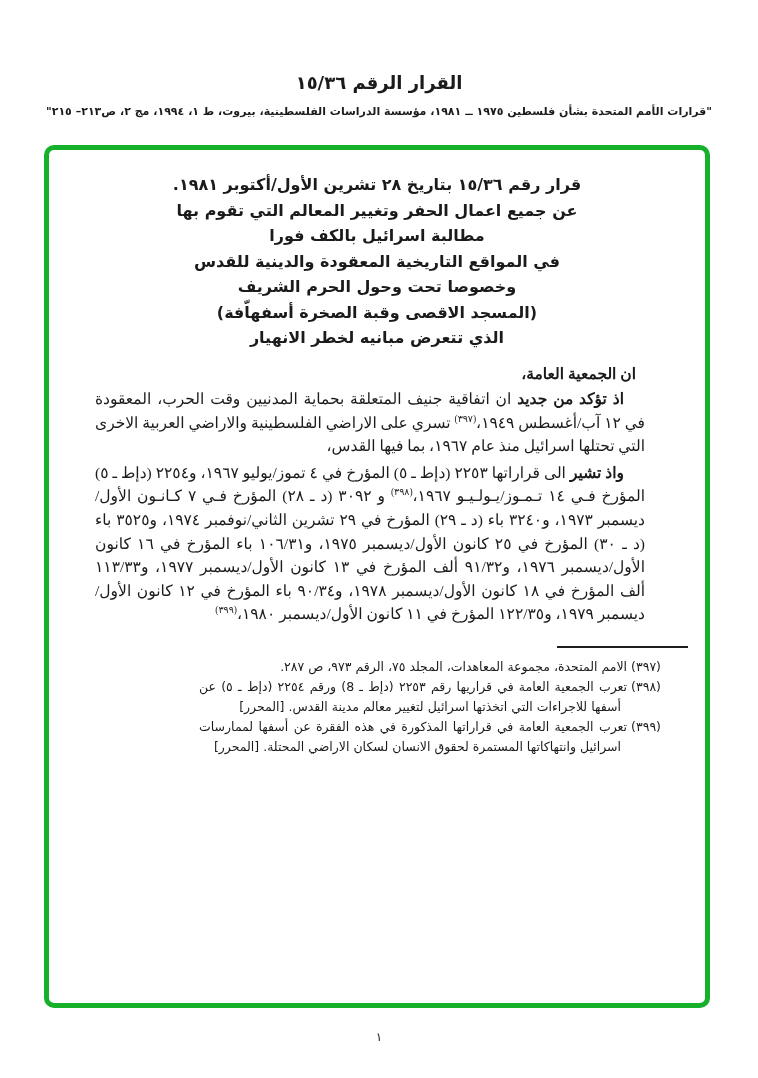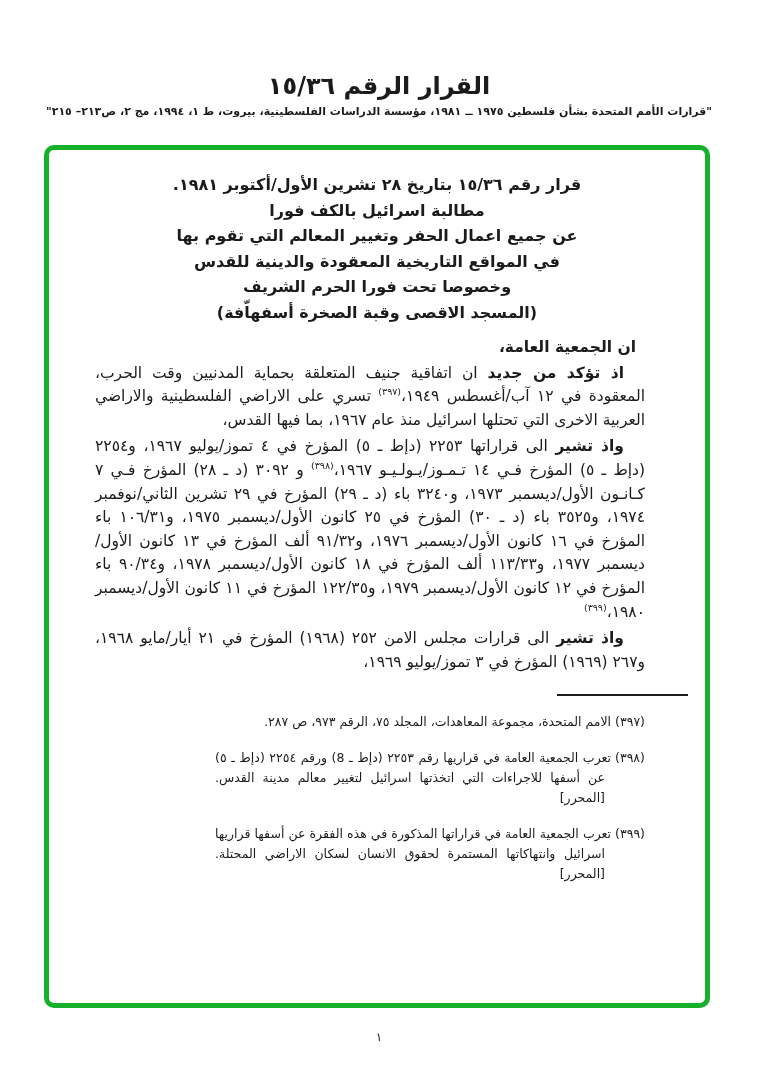--- a/index.html
+++ b/index.html
@@ -7,21 +7,21 @@
     position:relative;
     width:758px;height:1078px;
     background:#ffffff;
     font-family:"DejaVu Sans",sans-serif;
     direction:rtl;
     color:#1b1b1b;
     overflow:hidden;
   }
   .doc-title{
     position:absolute;top:72px;left:0;right:0;
-    text-align:center;font-size:24px;font-weight:bold;
+    text-align:center;font-size:18px;font-weight:bold;
   }
   .doc-source{
     position:absolute;top:105px;left:0;right:0;
     text-align:center;font-size:11px;font-weight:bold;
     letter-spacing:-0.2px;white-space:nowrap;
   }
   .frame{
     position:absolute;top:145px;left:44px;
     width:666px;height:863px;
     border:5px solid #17b02b;
@@ -31,79 +31,80 @@
   }
   .res-title{
     margin:22px 40px 0 40px;
     text-align:center;font-weight:bold;
     font-size:16px;line-height:25.5px;
   }
   .res-body{
     margin:11px 56px 0 46px;
     font-size:15.5px;line-height:23.6px;
     text-align:justify;
+    font-family:Liberation Serif, serif;
   }
   .preamble-heading{font-weight:bold;padding-right:13px;margin:0 0 2px 0;}
   .para{margin:0 4px 3px 0;text-indent:21px;}
   .lead{font-weight:bold;}
   sup.fn-ref{font-size:9.5px;line-height:0;vertical-align:super;}
   .fn-sep{
     width:131px;height:2px;background:#1d1d1d;
     margin:20px 17px 9px auto;
   }
   .footnotes{
     width:462px;
     margin:0 44px 0 auto;
     font-size:12.5px;line-height:20px;
     text-align:justify;
   }
-  .footnote{padding-right:40px;text-indent:-40px;margin:16px;}
+  .footnote{padding-right:40px;text-indent:-40px;margin:0;}
   .fn-marker{margin-left:4px;}
   .page-number{
     position:absolute;top:1030px;left:0;right:0;
     text-align:center;font-size:12px;
   }
 </style>
 </head>
 <body>
 
 <div class="page">
 
   <div class="doc-title">القرار الرقم ١٥/٣٦</div>
 
   <div class="doc-source">"قرارات الأمم المتحدة بشأن فلسطين ١٩٧٥ ــ ١٩٨١، مؤسسة الدراسات الفلسطينية، بيروت، ط ١، ١٩٩٤، مج ٢، ص٢١٣– ٢١٥"</div>
 
   <div class="frame" style="border-color: rgb(23, 176, 43);">
 
     <div class="res-title">
       <div>قرار رقم ١٥/٣٦ بتاريخ ٢٨ تشرين الأول/أكتوبر ١٩٨١.</div>
+      <div>عن جميع اعمال الحفر وتغيير المعالم التي تقوم بها</div>
       <div>مطالبة اسرائيل بالكف فورا</div>
-      <div>عن جميع اعمال الحفر وتغيير المعالم التي تقوم بها</div>
       <div>في المواقع التاريخية المعقودة والدينية للقدس</div>
-      <div>وخصوصا تحت فورا الحرم الشريف</div>
+      <div>وخصوصا تحت وحول الحرم الشريف</div>
       <div>(المسجد الاقصى وقبة الصخرة أسفهاّفة)</div>
+      <div>الذي تتعرض مبانيه لخطر الانهيار</div>
     </div>
 
     <div class="res-body">
 
       <p class="preamble-heading">ان الجمعية العامة،</p>
 
       <p class="para"><span class="lead">اذ تؤكد من جديد</span><span> ان اتفاقية جنيف المتعلقة بحماية المدنيين وقت الحرب، المعقودة في ١٢ آب/أغسطس ١٩٤٩،</span><sup class="fn-ref">(٣٩٧)</sup><span> تسري على الاراضي الفلسطينية والاراضي العربية الاخرى التي تحتلها اسرائيل منذ عام ١٩٦٧، بما فيها القدس،</span></p>
 
       <p class="para"><span class="lead">واذ تشير</span><span> الى قراراتها ٢٢٥٣ (دإط ـ ٥) المؤرخ في ٤ تموز/يوليو ١٩٦٧، و٢٢٥٤ (دإط ـ ٥) المؤرخ فـي ١٤ تـمـوز/يـولـيـو ١٩٦٧،</span><sup class="fn-ref">(٣٩٨)</sup><span> و ٣٠٩٢ (د ـ ٢٨) المؤرخ فـي ٧ كـانـون الأول/ديسمبر ١٩٧٣، و٣٢٤٠ باء (د ـ ٢٩) المؤرخ في ٢٩ تشرين الثاني/نوفمبر ١٩٧٤، و٣٥٢٥ باء (د ـ ٣٠) المؤرخ في ٢٥ كانون الأول/ديسمبر ١٩٧٥، و١٠٦/٣١ باء المؤرخ في ١٦ كانون الأول/ديسمبر ١٩٧٦، و٩١/٣٢ ألف المؤرخ في ١٣ كانون الأول/ديسمبر ١٩٧٧، و١١٣/٣٣ ألف المؤرخ في ١٨ كانون الأول/ديسمبر ١٩٧٨، و٩٠/٣٤ باء المؤرخ في ١٢ كانون الأول/ديسمبر ١٩٧٩، و١٢٢/٣٥ المؤرخ في ١١ كانون الأول/ديسمبر ١٩٨٠،</span><sup class="fn-ref">(٣٩٩)</sup></p>
 
-      <p class="para"><span class="lead">واذ تشير</span><span> الى قرارات مجلس الامن ٢٥٢ (١٩٦٨) المؤرخ في ٢١ أيار/مايو ١٩٦٨، و٢٦٧ (١٩٦٩) المؤرخ في ٣ تموز/يوليو ١٩٦٩،</span></p>
 
     </div>
 
     <div class="fn-sep"></div>
 
     <div class="footnotes">
       <p class="footnote"><span class="fn-marker">(٣٩٧)</span><span>الامم المتحدة، مجموعة المعاهدات، المجلد ٧٥، الرقم ٩٧٣، ص ٢٨٧.</span></p>
       <p class="footnote"><span class="fn-marker">(٣٩٨)</span><span>تعرب الجمعية العامة في قراريها رقم ٢٢٥٣ (دإط ـ 8) ورقم ٢٢٥٤ (دإط ـ ٥) عن أسفها للاجراءات التي اتخذتها اسرائيل لتغيير معالم مدينة القدس. [المحرر]</span></p>
-      <p class="footnote"><span class="fn-marker">(٣٩٩)</span><span>تعرب الجمعية العامة في قراراتها المذكورة في هذه الفقرة عن أسفها قراريها اسرائيل وانتهاكاتها المستمرة لحقوق الانسان لسكان الاراضي المحتلة. [المحرر]</span></p>
+      <p class="footnote"><span class="fn-marker">(٣٩٩)</span><span>تعرب الجمعية العامة في قراراتها المذكورة في هذه الفقرة عن أسفها لممارسات اسرائيل وانتهاكاتها المستمرة لحقوق الانسان لسكان الاراضي المحتلة. [المحرر]</span></p>
     </div>
 
   </div>
 
   <div class="page-number">١</div>
 
 </div>
 
 </body></html>

